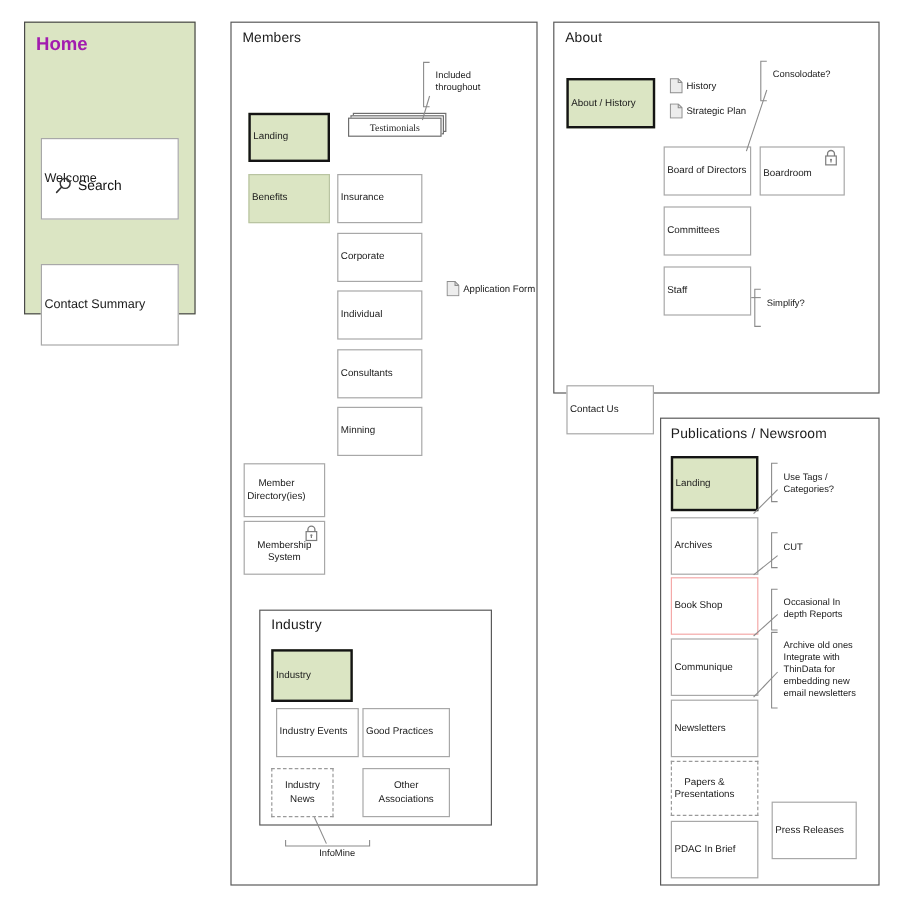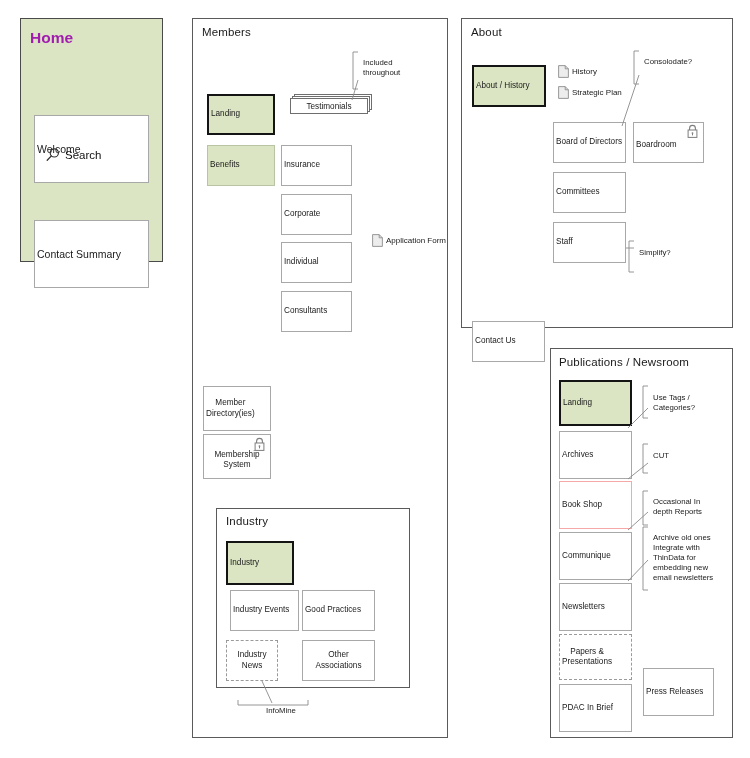--- a/index.html
+++ b/index.html
@@ -77,21 +77,21 @@
   <div class="panel" style="left:192px;top:18px;width:256px;height:720px;"></div>
   <div class="panel-title" style="left:202px;top:26px;">Members</div>
 
   <div class="node green" style="left:207px;top:94px;width:68px;height:41px;">
     <span>Landing</span>
   </div>
 
   <div class="stack" style="left:290px;top:94px;width:82px;height:20px;">
     <div class="sh" style="left:4px;top:0px;width:78px;height:16px;"></div>
     <div class="sh" style="left:2px;top:2px;width:78px;height:16px;"></div>
-    <div class="sh" style="left:0px;top:4px;width:78px;height:16px;background:#fff;">
+    <div class="sh" style="left:0px;top:4px;width:78px;height:16px;background:#fff;font-family:Liberation Serif, serif;">
       <span class="lbl">Testimonials</span>
     </div>
   </div>
 
   <div class="note" style="left:363px;top:58px;width:62px;">
     <span>Included</span><br>
     <span>throughout</span>
   </div>
 
   <div class="node greenplain" style="left:207px;top:145px;width:68px;height:41px;">
@@ -102,20 +102,23 @@
     <span>Insurance</span>
   </div>
   <div class="node" style="left:281px;top:242px;width:71px;height:41px;">
     <span>Individual</span>
   </div>
   <div class="node" style="left:281px;top:194px;width:71px;height:41px;">
     <span>Corporate</span>
   </div>
   <div class="node" style="left:281px;top:291px;width:71px;height:41px;">
     <span>Consultants</span>
+  </div>
+  <div class="node" style="left:281px;top:339px;width:71px;height:41px;">
+    <span>Minning</span>
   </div>
 
   <div class="doc-item" style="left:372px;top:234px;">
     <svg width="11" height="13" viewBox="0 0 11 13">
       <path d="M0.6 0.6 H7.2 L10.4 3.8 V12.4 H0.6 Z" fill="#ededed" stroke="#8d8d8d" stroke-width="0.9"></path>
       <path d="M7.2 0.6 V3.8 H10.4" fill="none" stroke="#8d8d8d" stroke-width="0.9"></path>
     </svg>
     <span>Application Form</span>
   </div>
 

